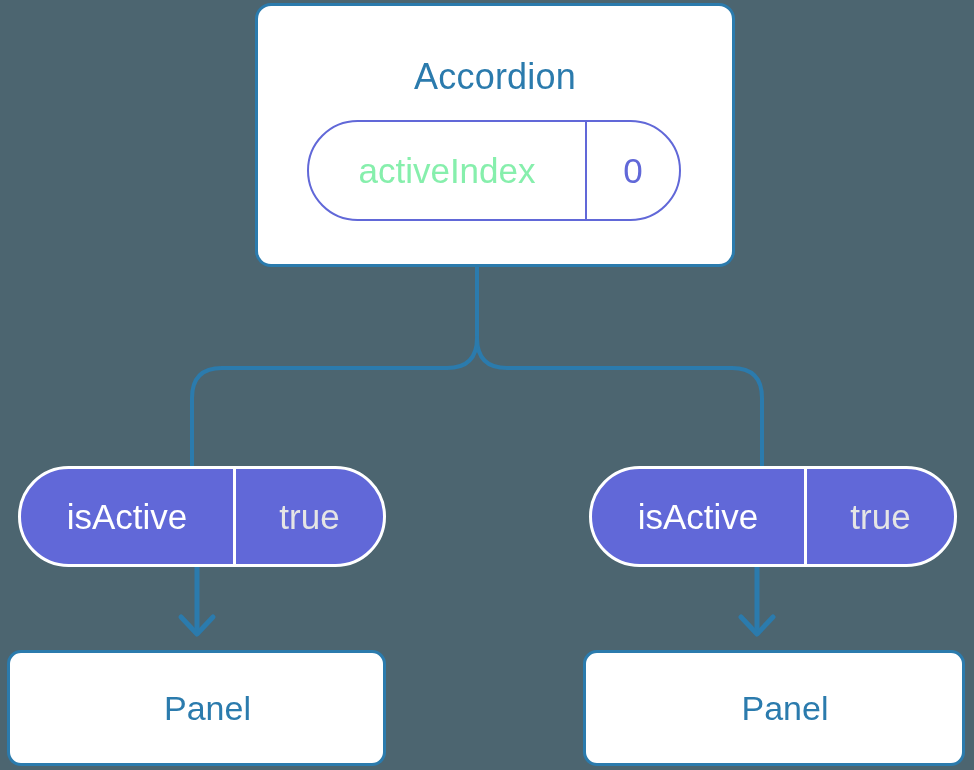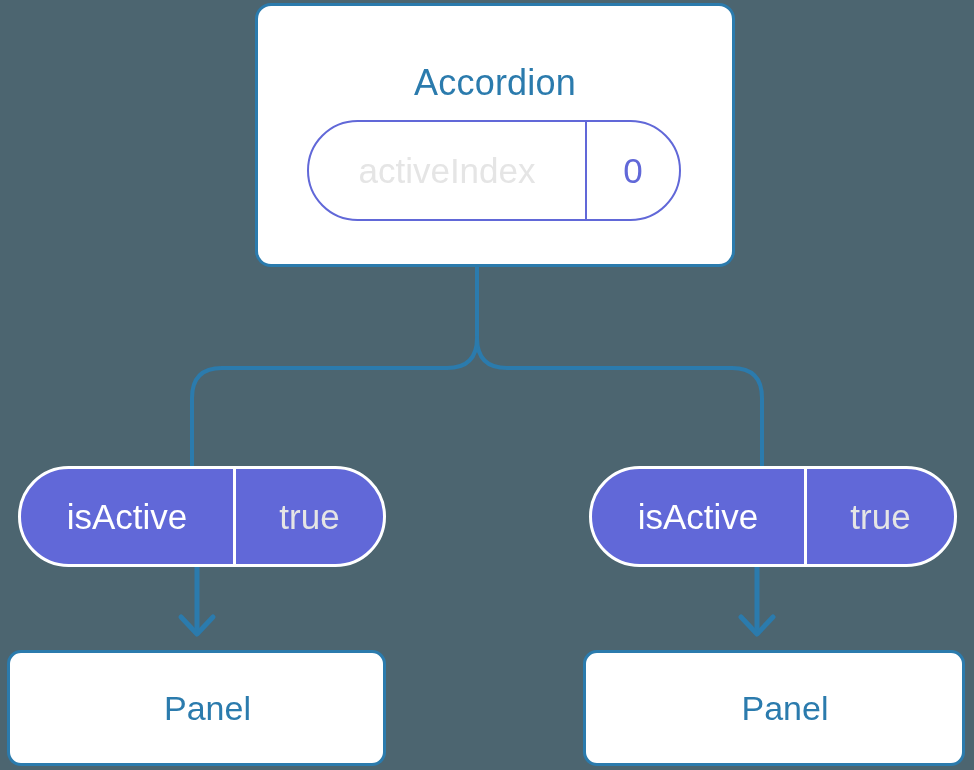--- a/index.html
+++ b/index.html
@@ -47,21 +47,21 @@
   .card-title {
     position: absolute;
     left: 0;
     right: 0;
     text-align: center;
     color: #2b7bad;
     font-size: 36px;
     letter-spacing: 0.2px;
   }
   #accordion-title {
-    top: 56px;
+    top: 50px;
   }
 
   
   #activeindex-pill {
     position: absolute;
     left: 307px;
     top: 120px;
     width: 374px;
     height: 101px;
     border: 2px solid #6168d8;
@@ -70,21 +70,21 @@
     display: flex;
     align-items: stretch;
     z-index: 3;
     background: transparent;
   }
   #activeindex-pill .pill-key {
     flex: 0 0 278px;
     display: flex;
     align-items: center;
     justify-content: center;
-    color: #e5e5e5;
+    color: #86efac;
     font-size: 35px;
     border-right: 2px solid #6168d8;
     box-sizing: border-box;
   }
   #activeindex-pill .pill-val {
     flex: 1 1 auto;
     display: flex;
     align-items: center;
     justify-content: center;
     color: #6168d8;

